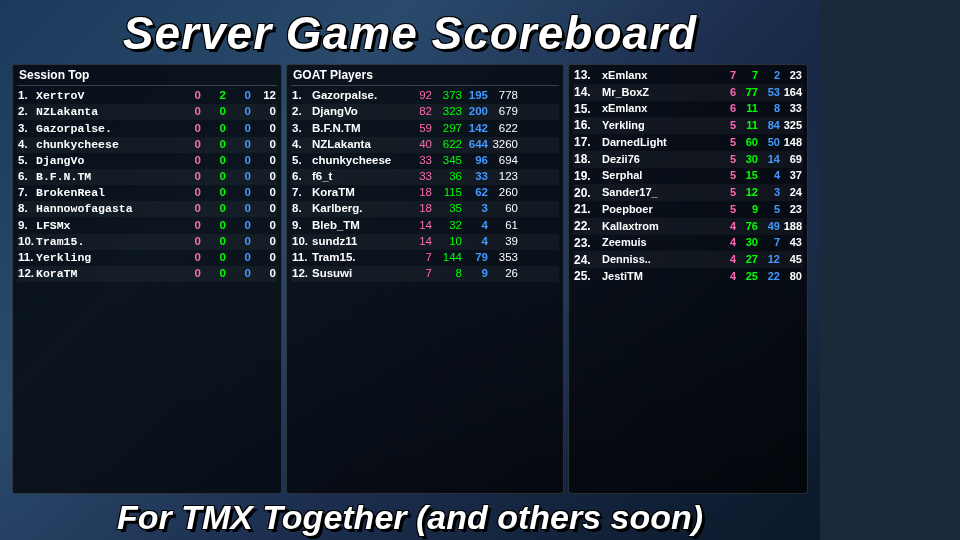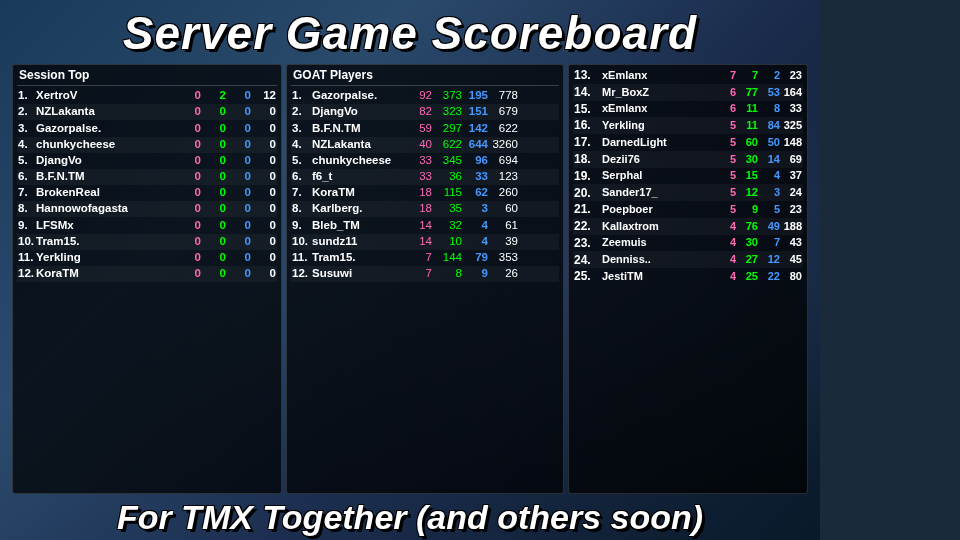--- a/index.html
+++ b/index.html
@@ -78,21 +78,21 @@
     .row {
       display: flex;
       align-items: center;
       font-size: 11.5px;
       color: white;
       padding: 1.2px 1px;
       line-height: 1.2;
     }
     .row:nth-child(even) { background: rgba(255,255,255,0.04); }
     .rank { min-width: 18px; color: white; font-weight: bold; }
-    .player-name { flex: 1; color: white; font-weight: bold; font-size: 11.5px; }
+    .player-name { flex: 1; color: white; font-weight: bold; font-size: 11.5px; font-family: Liberation Mono, monospace; }
     .num { min-width: 22px; text-align: right; font-weight: bold; font-size: 11.5px; }
     .pink { color: #ff69b4; }
     .green { color: #00ff00; }
     .blue { color: #4499ff; }
     .white { color: white; }
     
     .goat-rank { min-width: 20px; color: white; font-weight: bold; }
     .goat-name { min-width: 90px; color: white; font-weight: bold; font-size: 11.5px; }
     .goat-num { min-width: 30px; text-align: right; font-weight: normal; font-size: 11.5px; }
     .goat-num-sm { min-width: 26px; text-align: right; font-weight: bold; font-size: 11.5px; }
@@ -224,21 +224,21 @@
     <span class="goat-num pink">92</span>
     <span class="goat-num green">373</span>
     <span class="goat-num-sm blue">195</span>
     <span class="goat-num white">778</span>
   </div>
           <div class="row">
     <span class="goat-rank">2.</span>
     <span class="goat-name">DjangVo</span>
     <span class="goat-num pink">82</span>
     <span class="goat-num green">323</span>
-    <span class="goat-num-sm blue">151</span>
+    <span class="goat-num-sm blue">200</span>
     <span class="goat-num white">679</span>
   </div>
           <div class="row">
     <span class="goat-rank">3.</span>
     <span class="goat-name">B.F.N.TM</span>
     <span class="goat-num pink">59</span>
     <span class="goat-num green">297</span>
     <span class="goat-num-sm blue">142</span>
     <span class="goat-num white">622</span>
   </div>

